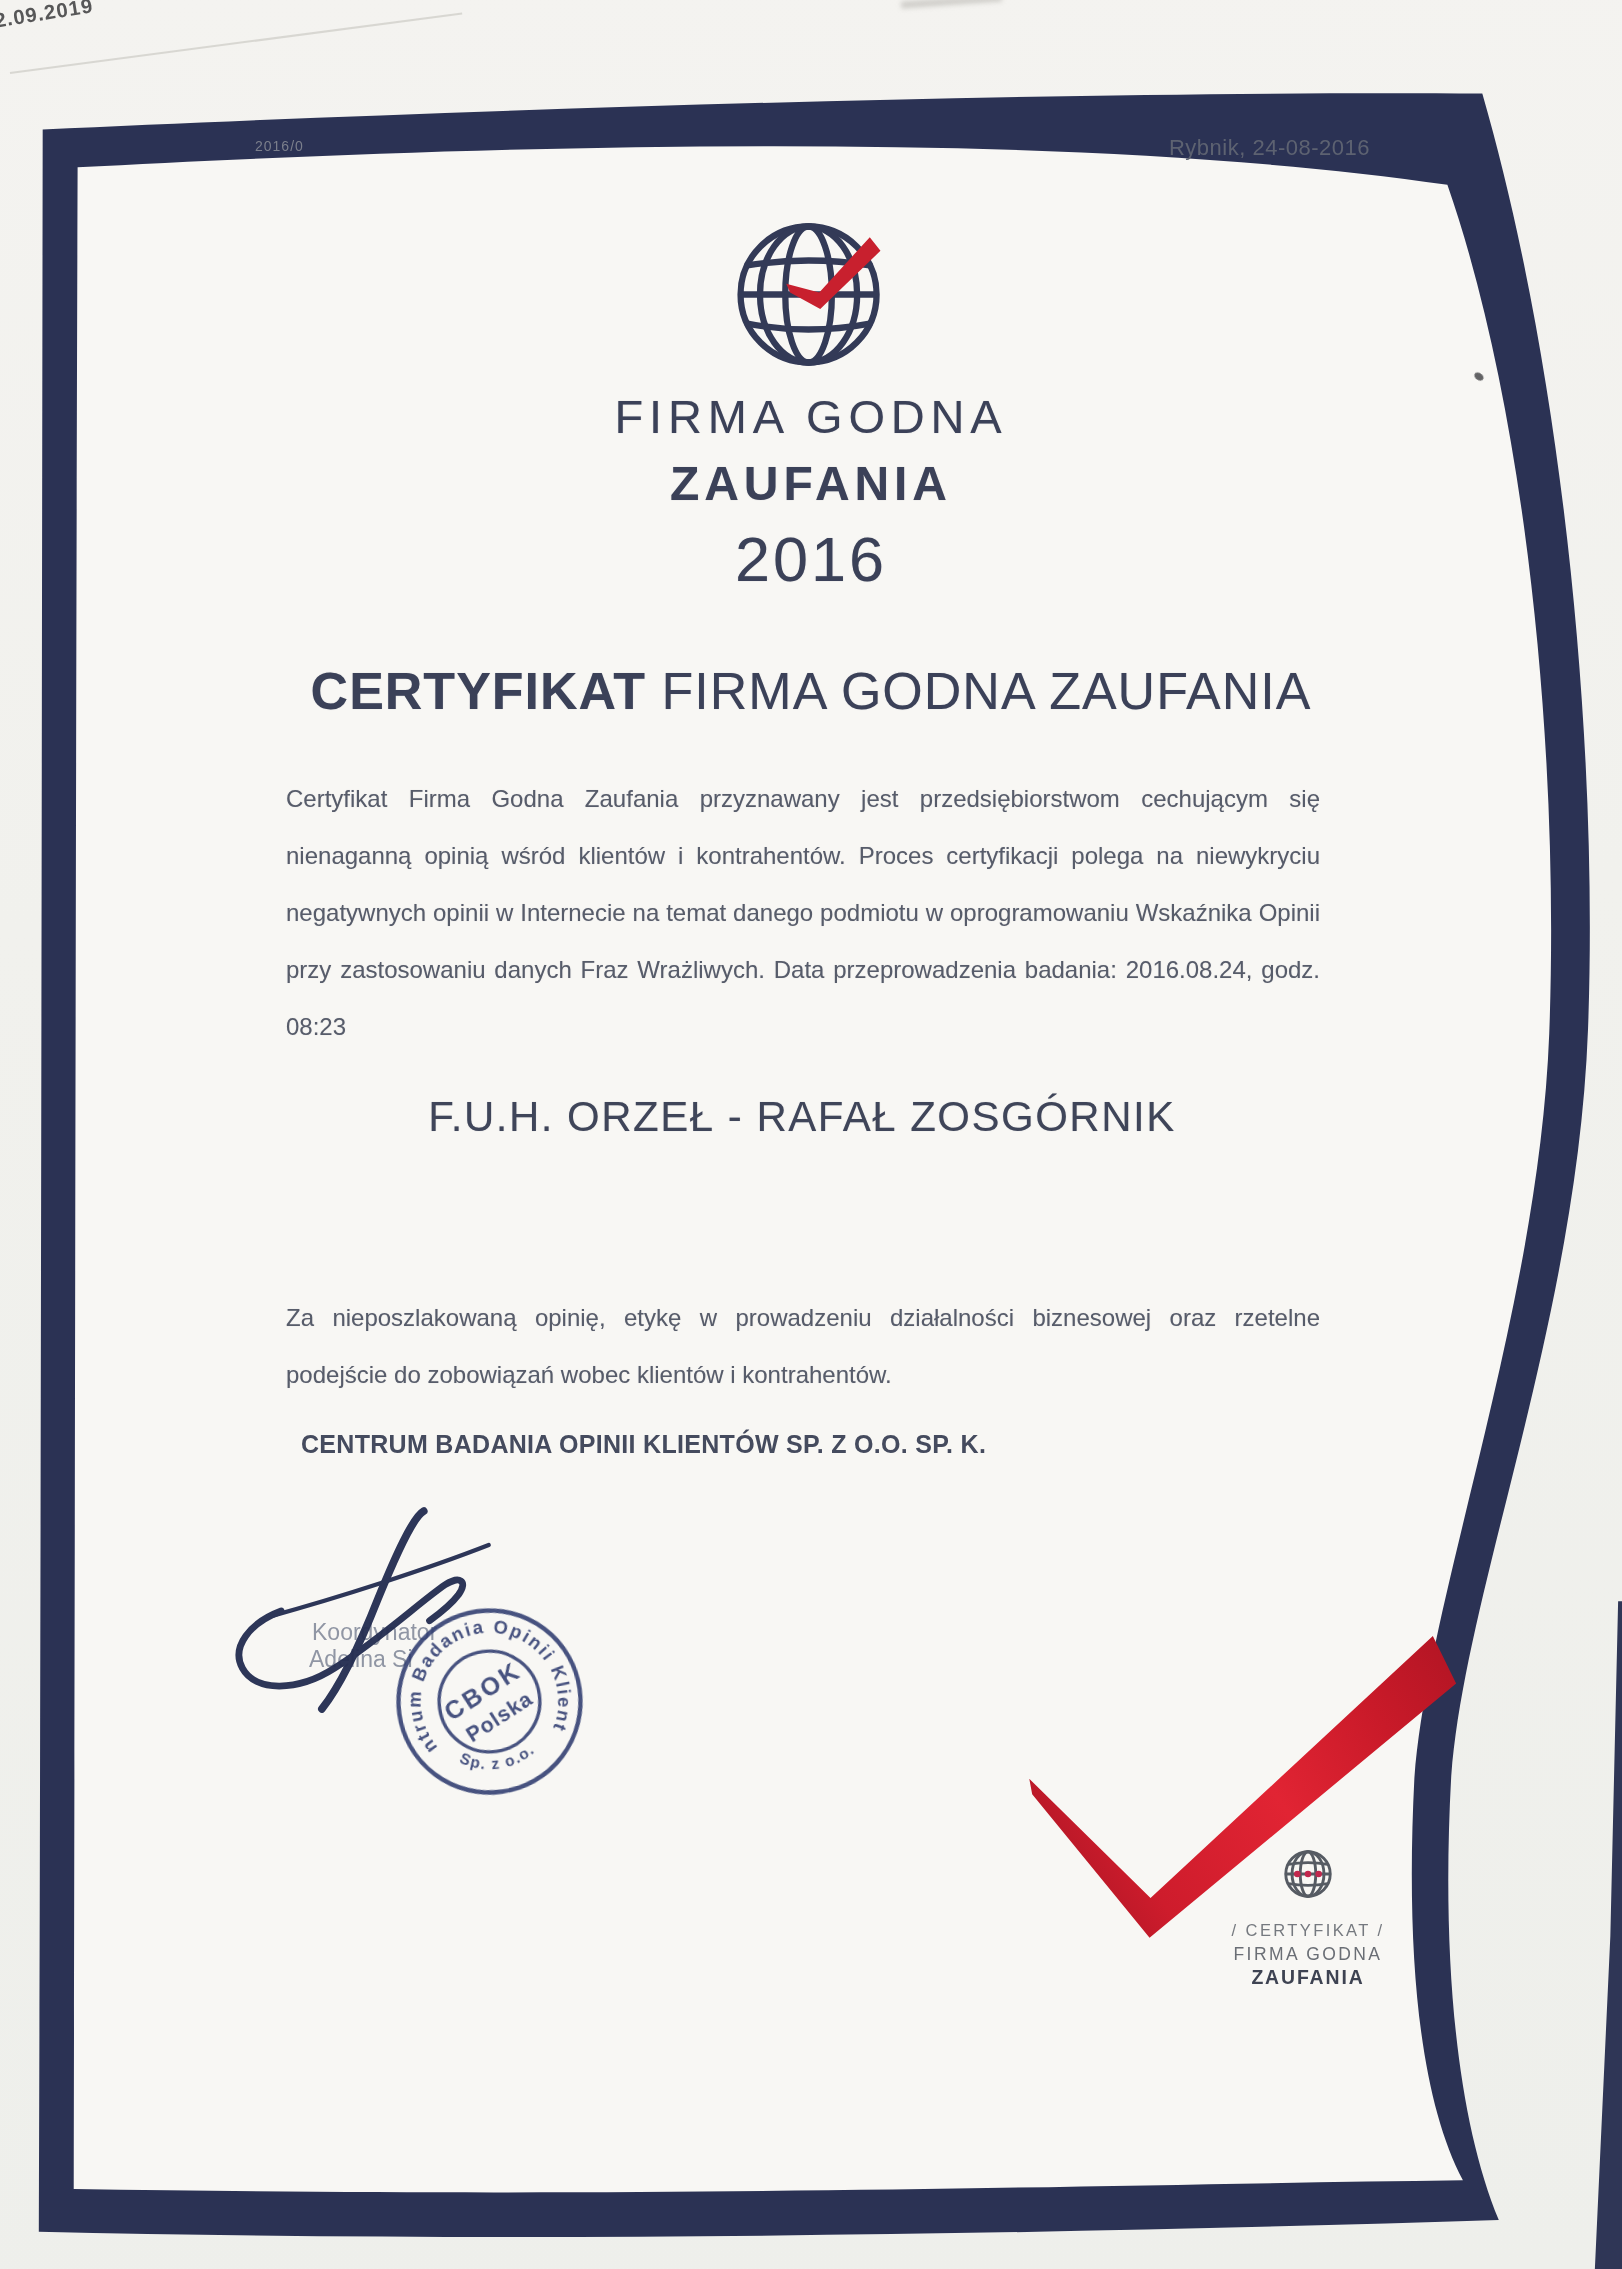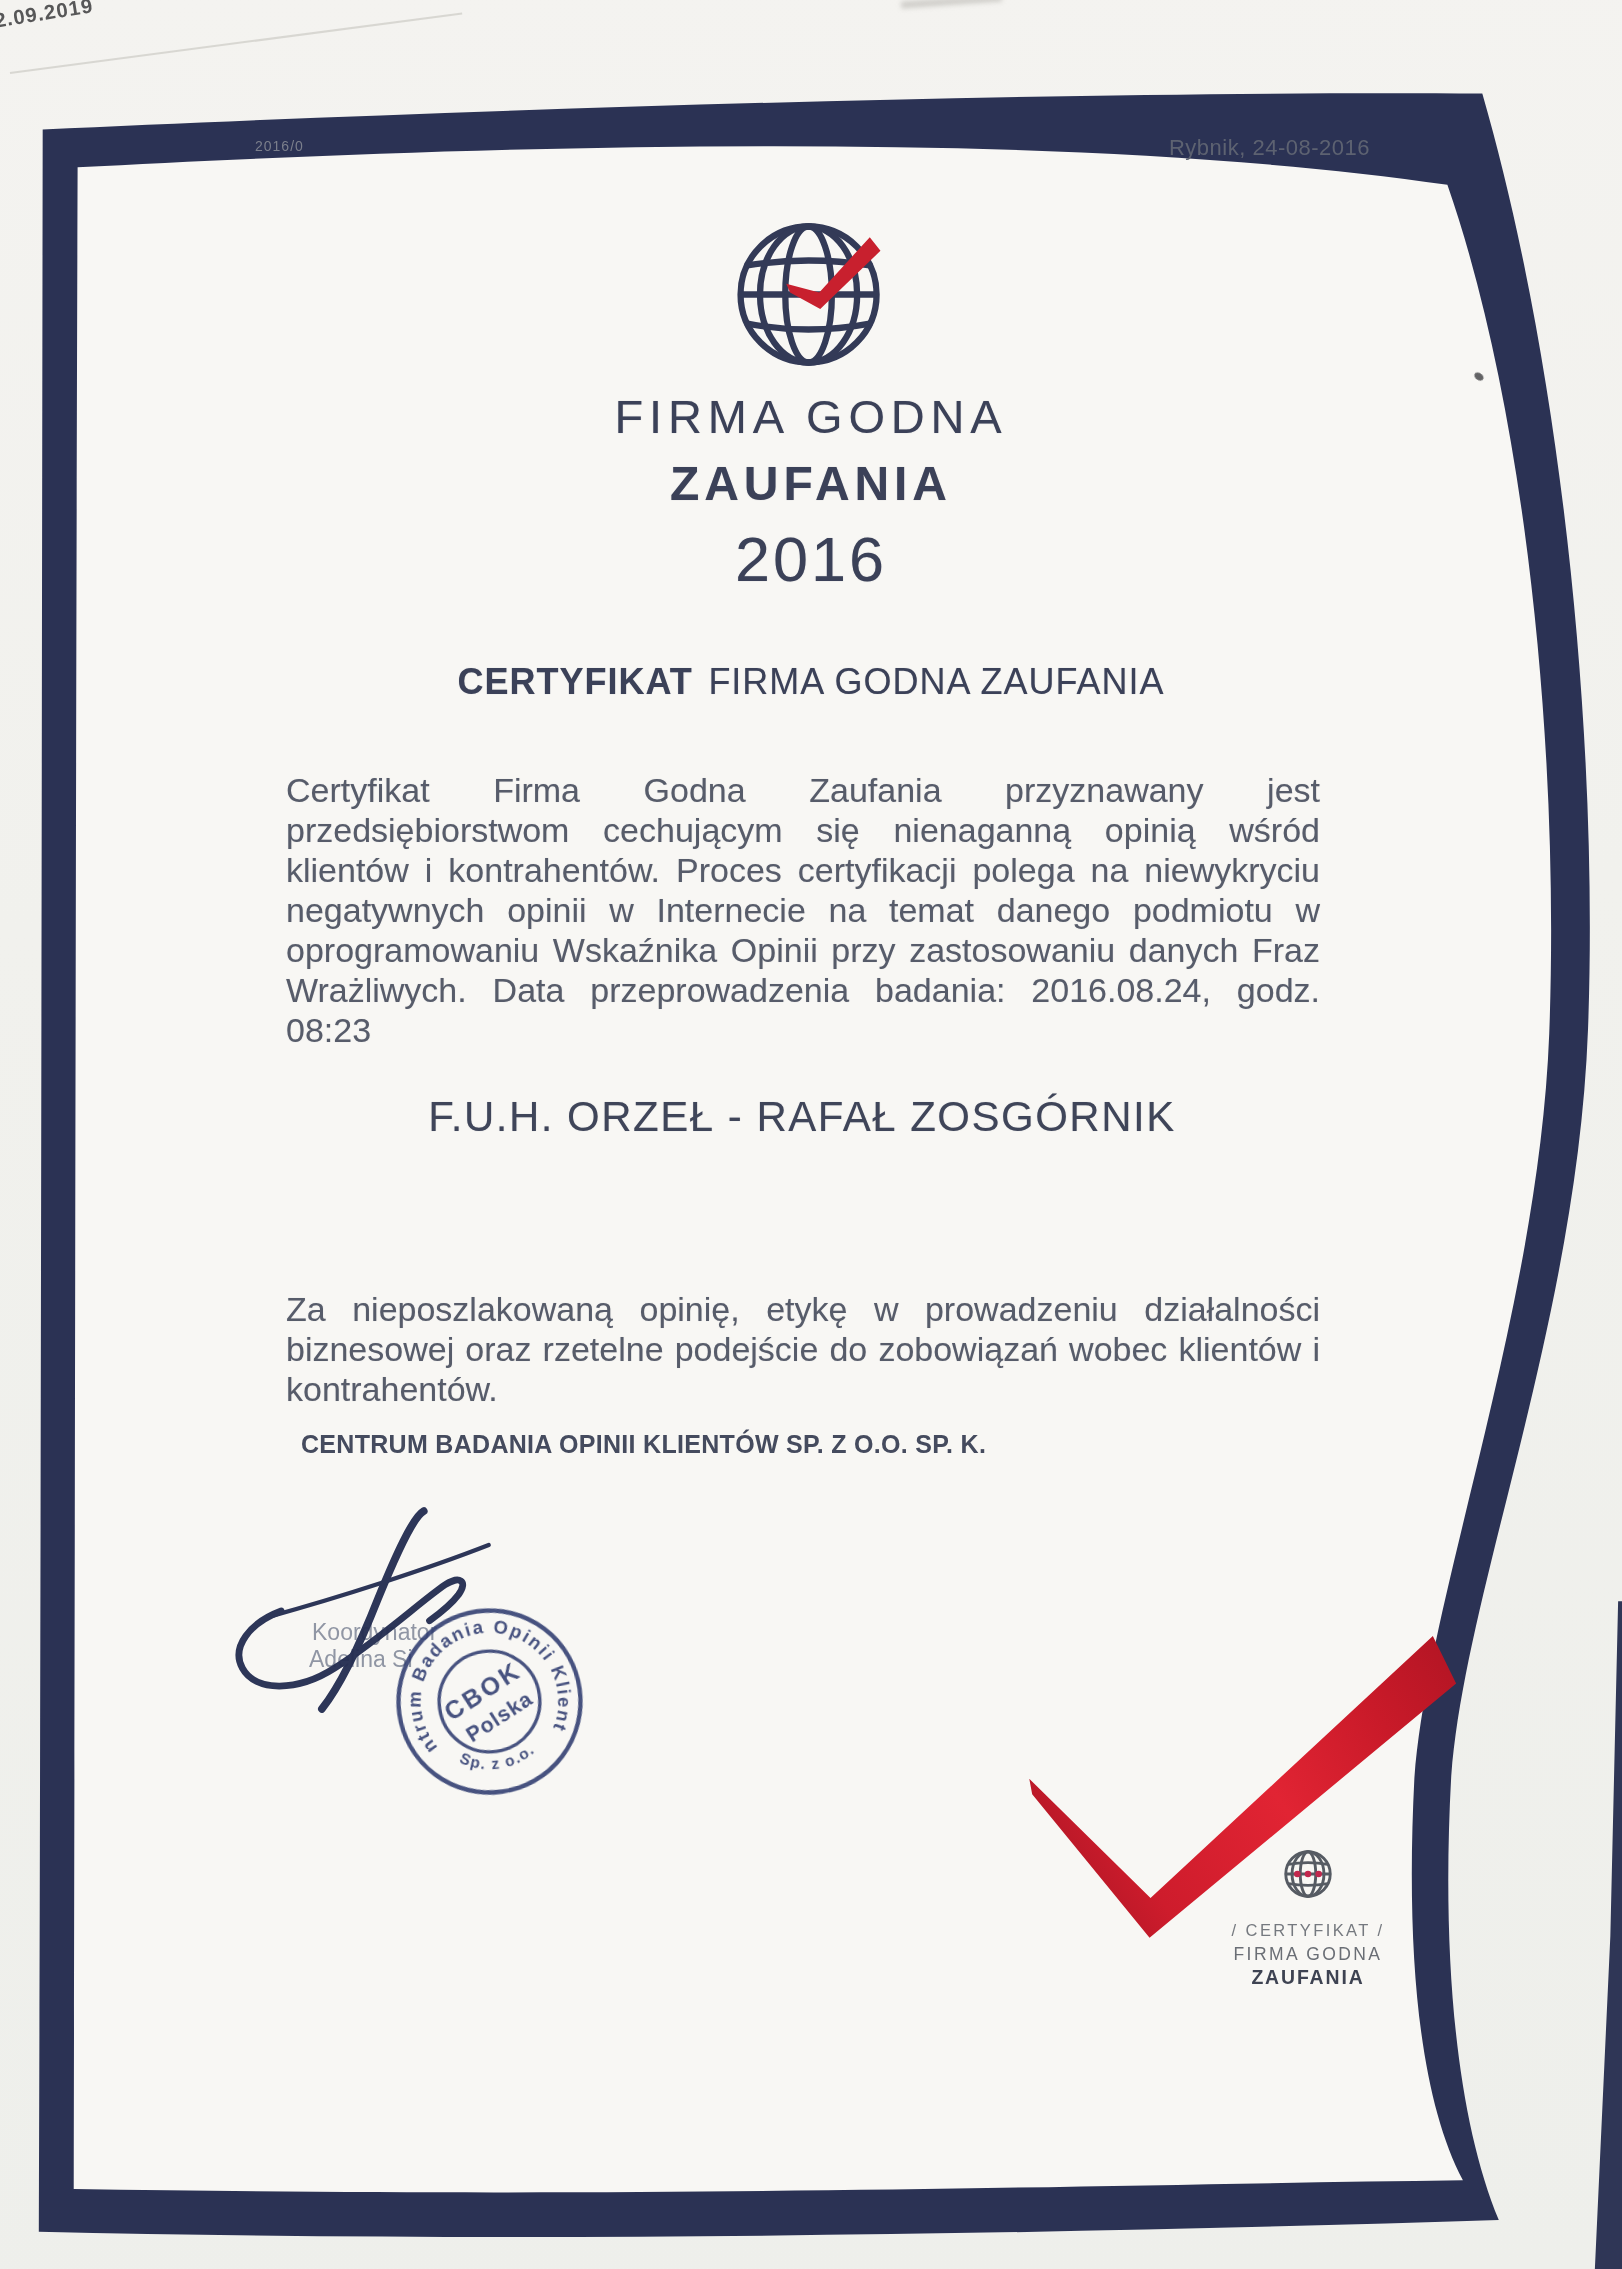--- a/index.html
+++ b/index.html
@@ -39,28 +39,28 @@
   
   #logo-svg{left:726px;top:207px;z-index:2;}
   .logo-line{left:229px;width:1164px;text-align:center;color:#3b4158;z-index:2;
     text-shadow:0 0 1px rgba(59,65,88,.35);}
   .logo-line1{top:389px;font-size:47px;letter-spacing:5.8px;}
   .logo-line2{top:456px;font-size:48px;font-weight:bold;letter-spacing:4.9px;}
   .logo-year{top:523px;font-size:63px;letter-spacing:2.9px;}
 
   
   .cert-title{
-    left:229px;top:661px;width:1164px;text-align:center;font-size:36px;color:#3b4158;
+    left:229px;top:661px;width:1164px;text-align:center;font-size:52px;color:#3b4158;
     letter-spacing:1px;z-index:2;text-shadow:0 0 1px rgba(59,65,88,.3);
   }
   .cert-title .b{font-weight:bold;margin-right:15.5px;}
 
   
   .body-par{
-    left:286px;width:1034px;font-size:34px;line-height:40px;color:#575c6a;
+    left:286px;width:1034px;font-size:24px;line-height:57px;color:#575c6a;
     text-align:justify;z-index:2;text-shadow:0 0 1px rgba(87,92,106,.25);
   }
   .par-intro{top:770px;}
   .company-name{
     left:220px;top:1093px;width:1164px;text-align:center;font-size:42px;color:#3f4559;
     letter-spacing:1.5px;z-index:2;text-shadow:0 0 1px rgba(63,69,89,.3);
   }
   .par-reason{top:1289px;}
   .issuer-line{
     left:301px;top:1430px;font-size:25px;font-weight:bold;color:#454b5e;

